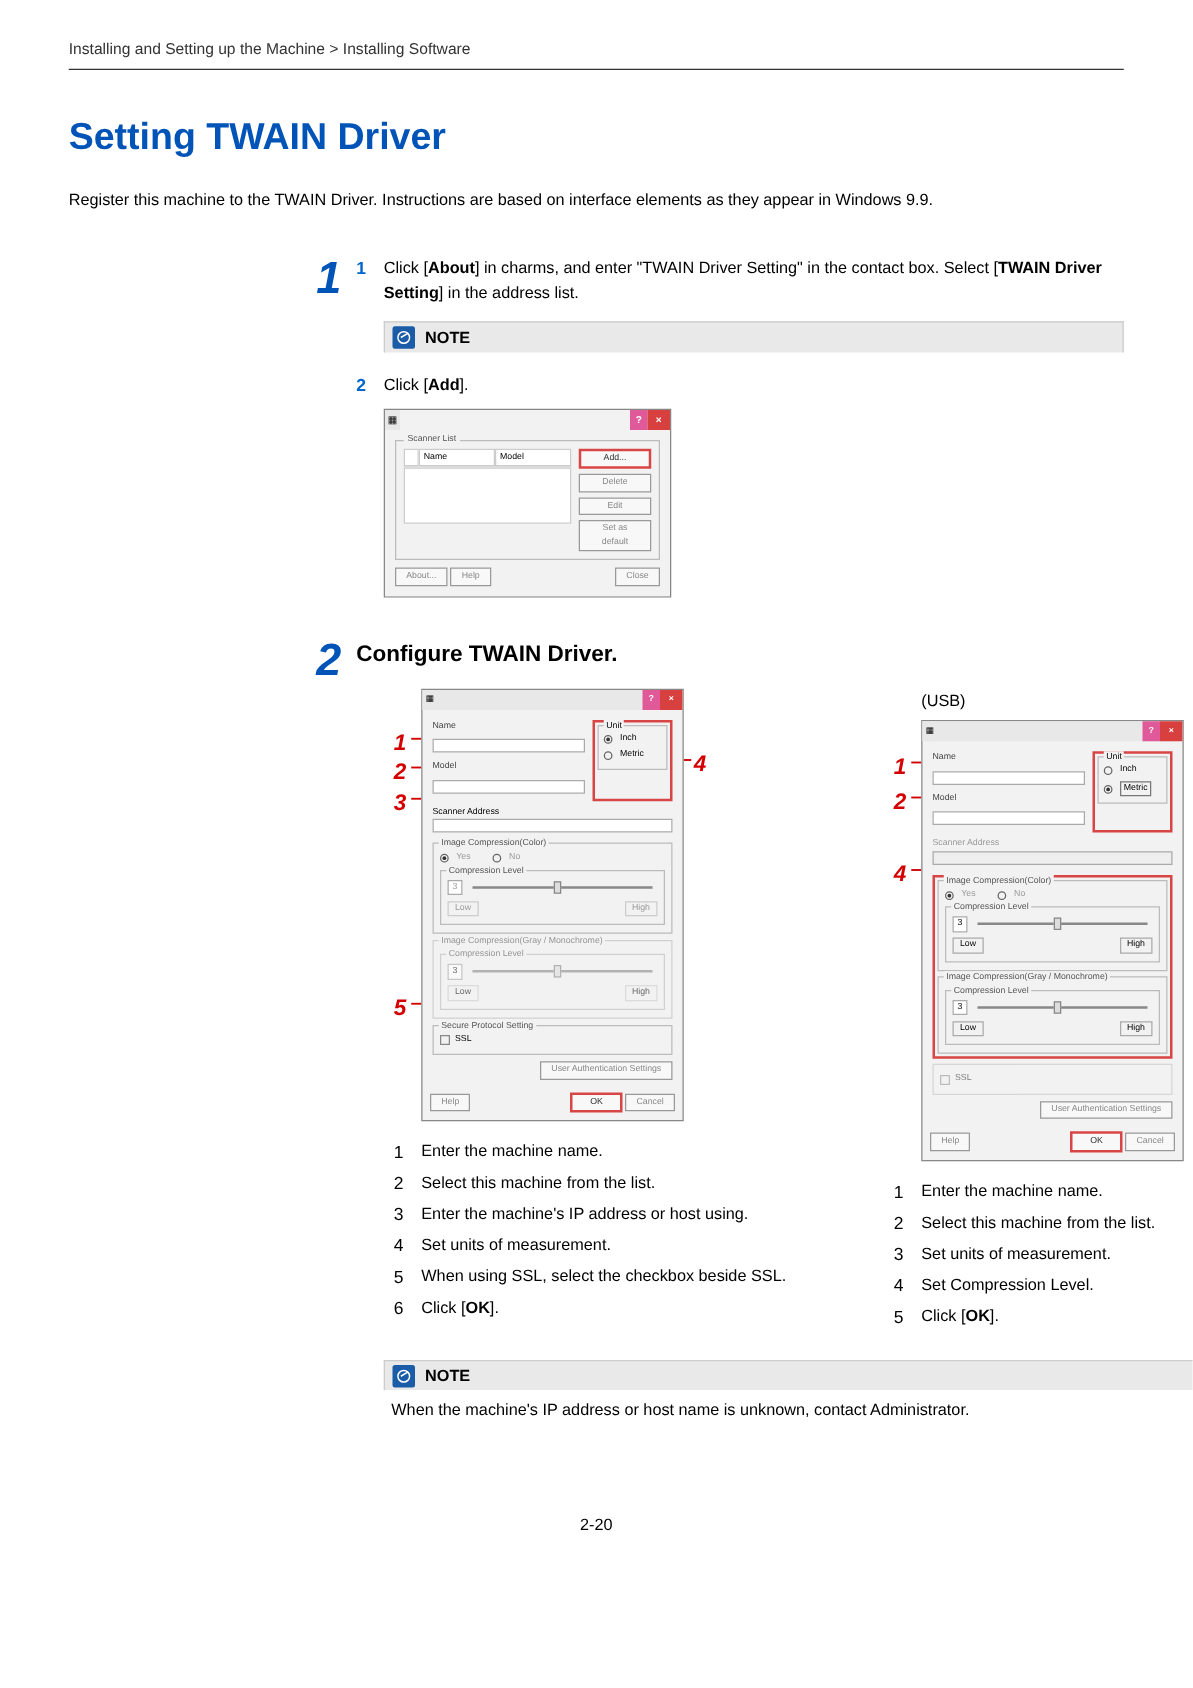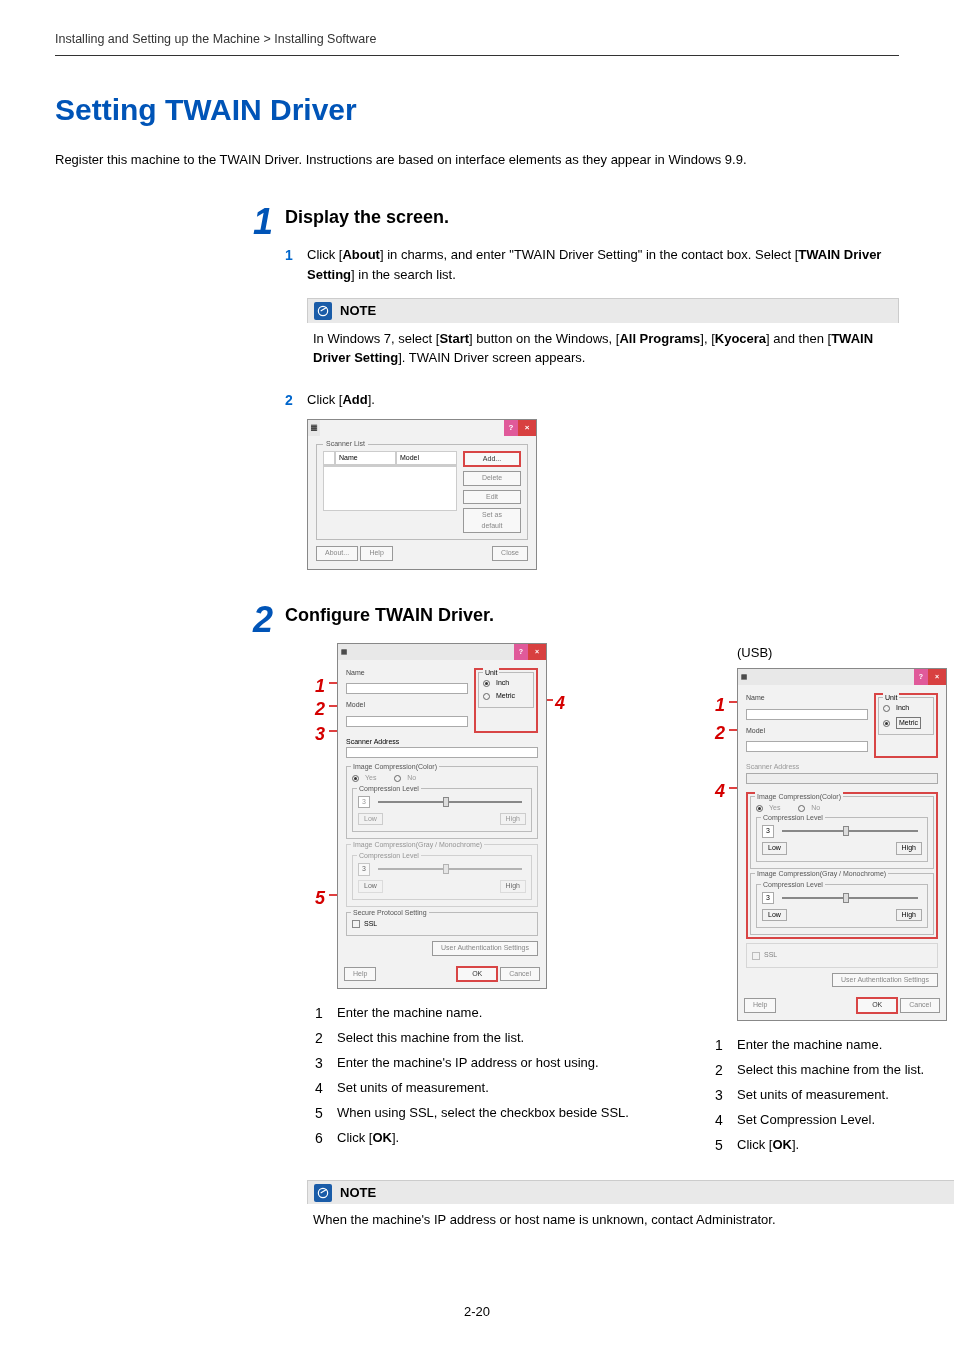--- a/index.html
+++ b/index.html
@@ -169,41 +169,37 @@
 <div class="breadcrumb">Installing and Setting up the Machine &gt; Installing Software</div>
 
 <h1 class="main-title">Setting TWAIN Driver</h1>
 
 <p class="intro">Register this machine to the TWAIN Driver. Instructions are based on interface elements as they appear in Windows 9.9.</p>
 
 <div class="inner-container">
 <div class="step-row">
   <div class="big-num">1</div>
   <div class="step-body">
-    <div class="step-title">Display the screen.</div>
 
     <div class="sub-item">
       <div class="sub-num">1</div>
       <div class="sub-text">
-        <span>Click [</span><b>About</b><span>] in charms, and enter "TWAIN Driver Setting" in the contact box. Select [</span><b>TWAIN Driver Setting</b><span>] in the search list.</span>
+        <span>Click [</span><b>About</b><span>] in charms, and enter "TWAIN Driver Setting" in the contact box. Select [</span><b>TWAIN Driver Setting</b><span>] in the address list.</span>
       </div>
     </div>
 
     <div class="note-box">
       <div class="note-hdr">
         <span class="note-icon">
           <svg viewBox="0 0 24 24">
                 <circle cx="12" cy="12" r="8" fill="none" stroke="#fff" stroke-width="2"></circle>
                 <path d="M8 12 L18 6" stroke="#fff" stroke-width="2"></path>
               </svg>
         </span>
         <span>NOTE</span>
-      </div>
-      <div class="note-body">
-        <span>In Windows 7, select [</span><b>Start</b><span>] button on the Windows, [</span><b>All Programs</b><span>], [</span><b>Kyocera</b><span>] and then [</span><b>TWAIN Driver Setting</b><span>]. TWAIN Driver screen appears.</span>
       </div>
     </div>
 
     <div class="sub-item">
       <div class="sub-num">2</div>
       <div class="sub-text">
         <span>Click [</span><b>Add</b><span>].</span>
       </div>
     </div>
 

